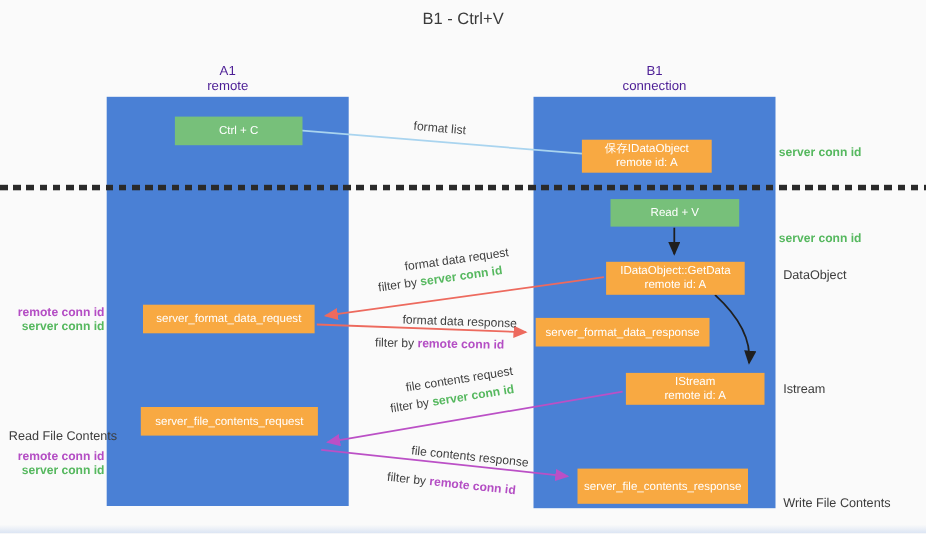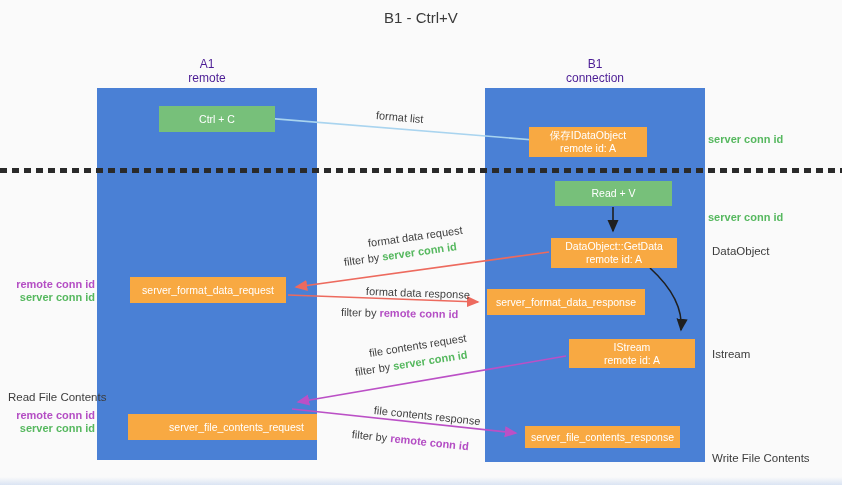--- a/index.html
+++ b/index.html
@@ -96,45 +96,45 @@
       <span style="display:block">remote id: A</span>
     </span>
   </div>
 
   <div class="abs node green" style="left:555px;top:181px;width:117px;height:25px;">
     <span>Read + V</span>
   </div>
 
   <div class="abs node orange" style="left:551px;top:238px;width:126px;height:30px;">
     <span>
-      <span style="display:block">DataObject::GetData</span>
+      <span style="display:block">IDataObject::GetData</span>
       <span style="display:block">remote id: A</span>
     </span>
   </div>
 
   <div class="abs node orange" style="left:130px;top:277px;width:156px;height:26px;">
     <span>server_format_data_request</span>
   </div>
 
   <div class="abs node orange" style="left:487px;top:289px;width:158px;height:26px;">
     <span>server_format_data_response</span>
   </div>
 
   <div class="abs node orange" style="left:569px;top:339px;width:126px;height:29px;">
     <span>
       <span style="display:block">IStream</span>
       <span style="display:block">remote id: A</span>
     </span>
   </div>
 
-  <div class="abs node orange" style="left:128px;top:414px;width:161px;height:26px;padding-left:28px;">
+  <div class="abs node orange" style="left:128px;top:370px;width:161px;height:26px;">
     <span>server_file_contents_request</span>
   </div>
 
-  <div class="abs node orange" style="left:525px;top:426px;width:155px;height:22px;">
+  <div class="abs node orange" style="left:525px;top:426px;width:155px;height:32px;">
     <span>server_file_contents_response</span>
   </div>
 
   <div class="abs side g" style="left:708px;top:133px;">server conn id</div>
   <div class="abs side g" style="left:708px;top:211px;">server conn id</div>
   <div class="abs side dark" style="left:712px;top:245px;font-size:11.5px;">DataObject</div>
   <div class="abs side dark" style="left:712px;top:348px;font-size:11.5px;">Istream</div>
   <div class="abs side dark" style="left:712px;top:452px;font-size:11.5px;">Write File Contents</div>
 
   <div class="abs side pair" style="left:0;top:278px;">

